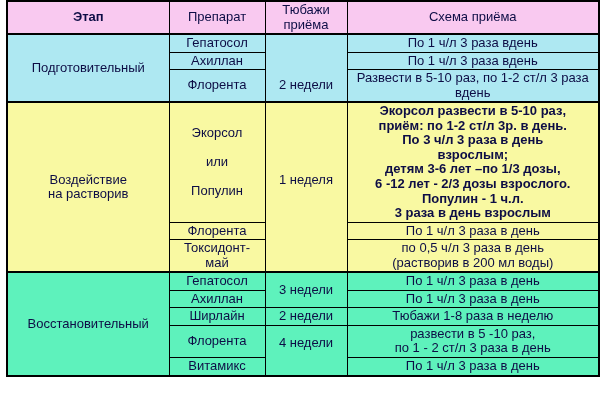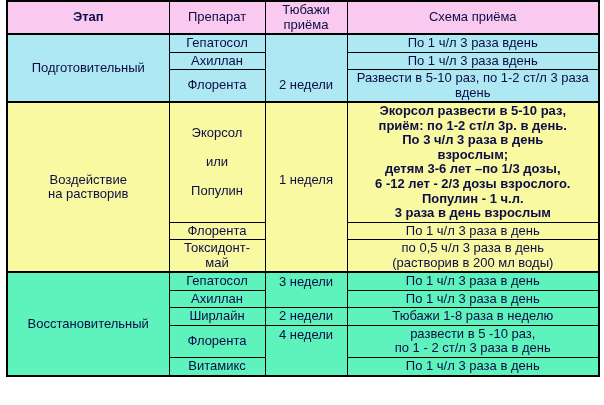--- a/index.html
+++ b/index.html
@@ -52,21 +52,21 @@
   thead tr { background: var(--c-header); height: 28px; }
   th { font-weight: normal; }
   th.th-stage { font-weight: bold; }
   tbody.sec-prep     { background: var(--c-prep);     border-top: 2px solid var(--c-border); border-bottom: 2px solid var(--c-border); }
   tbody.sec-impact   { background: var(--c-impact);   border-bottom: 2px solid var(--c-border); }
   tbody.sec-recovery { background: var(--c-recovery); }
   td.stage, td.drug, td.time { font-weight: normal; }
   td.scheme-bold { font-weight: bold; margin-top: 47px; }
   td.time-bottom { vertical-align: bottom; padding-bottom: 9px; }
   td.time-mid    { padding-bottom: 16px; }
-  td.time-top    { vertical-align: top; padding-top: 2px; }
+  td.time-top    { vertical-align: top; padding-top: 10px; }
   tr.h16  { height: 16px; }
   tr.h32  { height: 32px; }
   tr.h113 { height: 113px; }
   tr.h14  { height: 14px; }
   tr.h29  { height: 29px; }
 </style>
 </head>
 <body>
 
 <div class="page">

